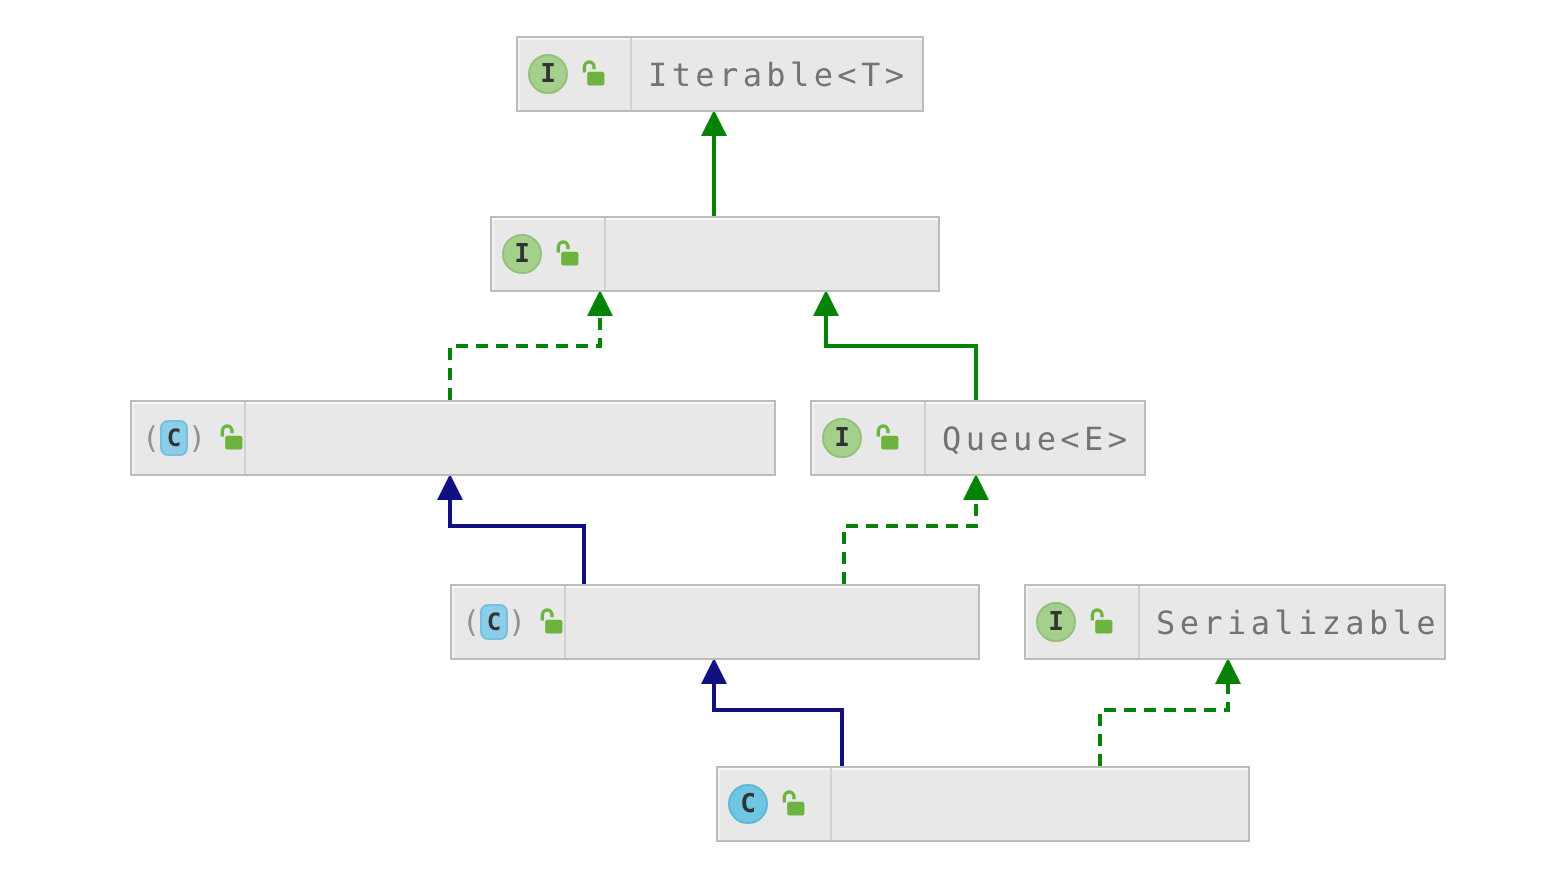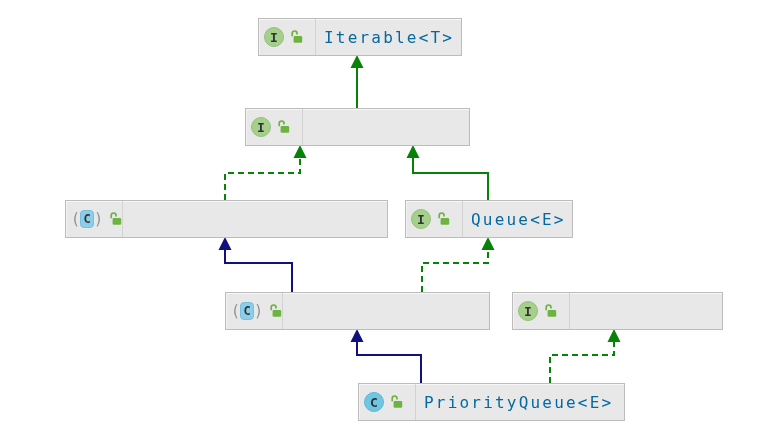--- a/index.html
+++ b/index.html
@@ -23,21 +23,21 @@
   .icon-cell{
     display:flex;align-items:center;gap:6px;
     padding-left:5px;width:57px;box-sizing:border-box;
     border-right:1px solid #d2d2d2;
     flex:0 0 auto;
   }
   .label-cell{
     display:flex;align-items:center;
     padding-left:8px;
     font-size:16px;letter-spacing:2.2px;
-    color:#0369a1;white-space:nowrap;
+    color:#737373;white-space:nowrap;
   }
   .badge{
     width:20px;height:20px;border-radius:50%;
     display:flex;align-items:center;justify-content:center;
     font-size:13px;font-weight:bold;color:#333333;
     box-sizing:border-box;flex:0 0 auto;
   }
   .badge.interface{background:#a5d08c;border:1px solid #94c07b;}
   .badge.class{background:#6fc6e3;border:1px solid #5fb7d6;}
   .abstract-wrap{
@@ -156,26 +156,26 @@
     <div class="node" style="left: 512px; top: 292px; width: 211px; height: 38px;">
       <div class="icon-cell">
         <span class="badge interface">I</span>
         <span class="lock">
           <svg width="14" height="14" viewBox="0 0 14 14">
             <path d="M2.2 6.2 V3.4 a2.4 2.4 0 0 1 4.8 0 V4.6" fill="none" stroke="#6db33f" stroke-width="1.7"></path>
             <rect x="3.6" y="5.9" width="8.6" height="6.9" rx="1.2" fill="#6db33f"></rect>
           </svg>
         </span>
       </div>
+      <div class="label-cell">Serializable</div>
     </div>
     <div class="node" style="left: 358px; top: 383px; width: 267px; height: 38px;">
       <div class="icon-cell">
         <span class="badge class">C</span>
         <span class="lock">
           <svg width="14" height="14" viewBox="0 0 14 14">
             <path d="M2.2 6.2 V3.4 a2.4 2.4 0 0 1 4.8 0 V4.6" fill="none" stroke="#6db33f" stroke-width="1.7"></path>
             <rect x="3.6" y="5.9" width="8.6" height="6.9" rx="1.2" fill="#6db33f"></rect>
           </svg>
         </span>
       </div>
-      <div class="label-cell">PriorityQueue&lt;E&gt;</div>
     </div>
   </div>
 
 </body></html>

